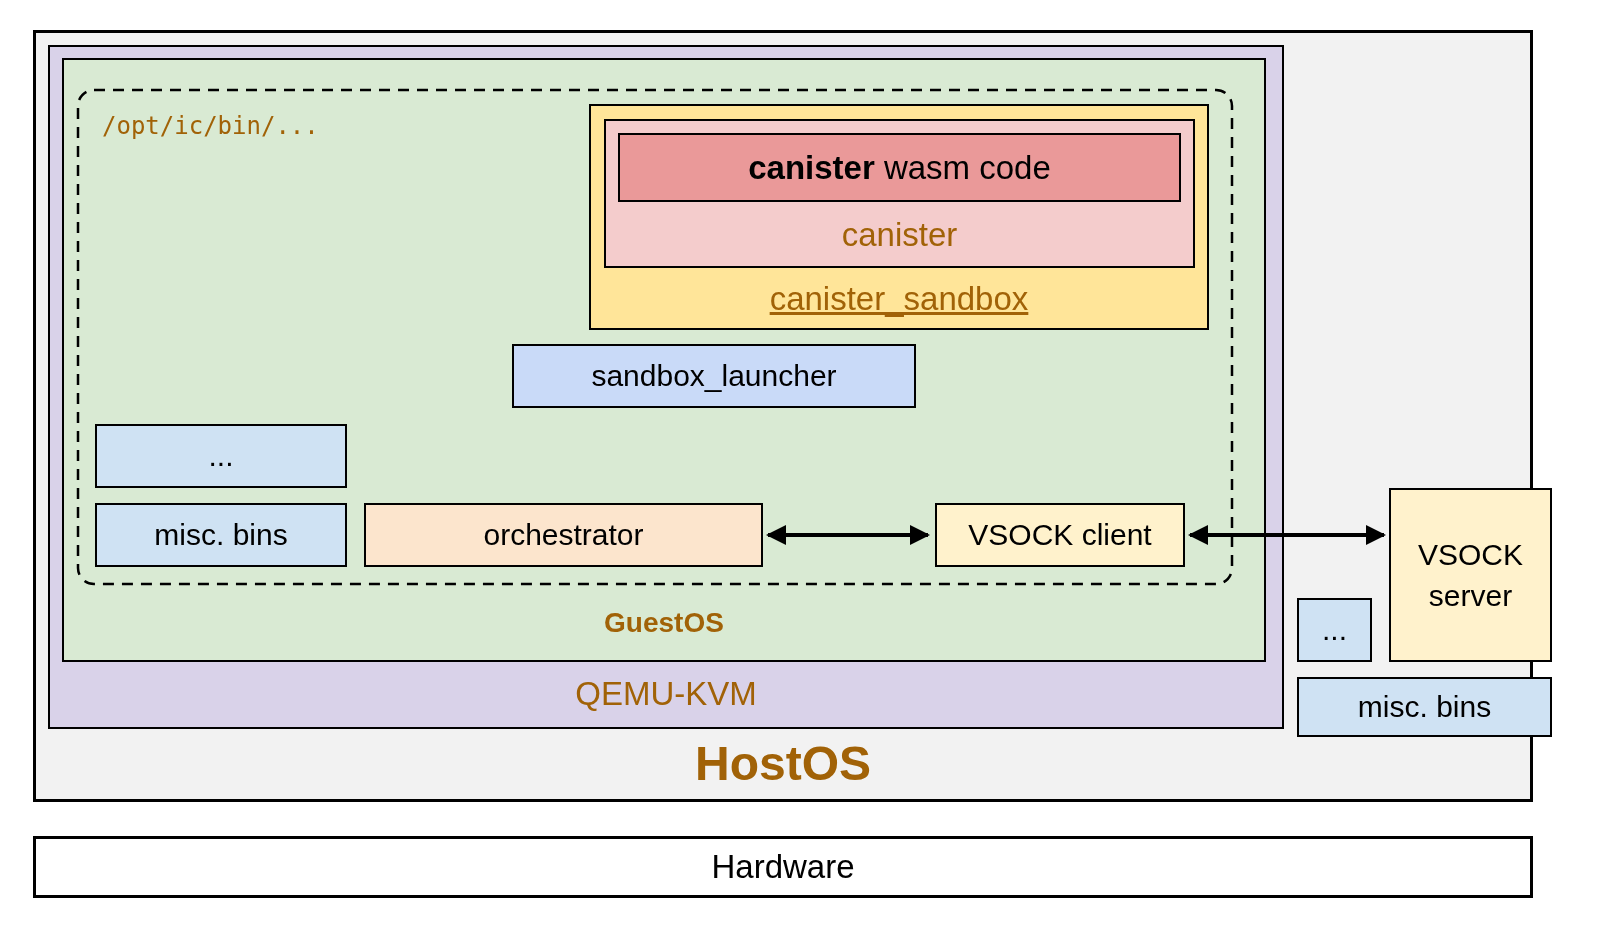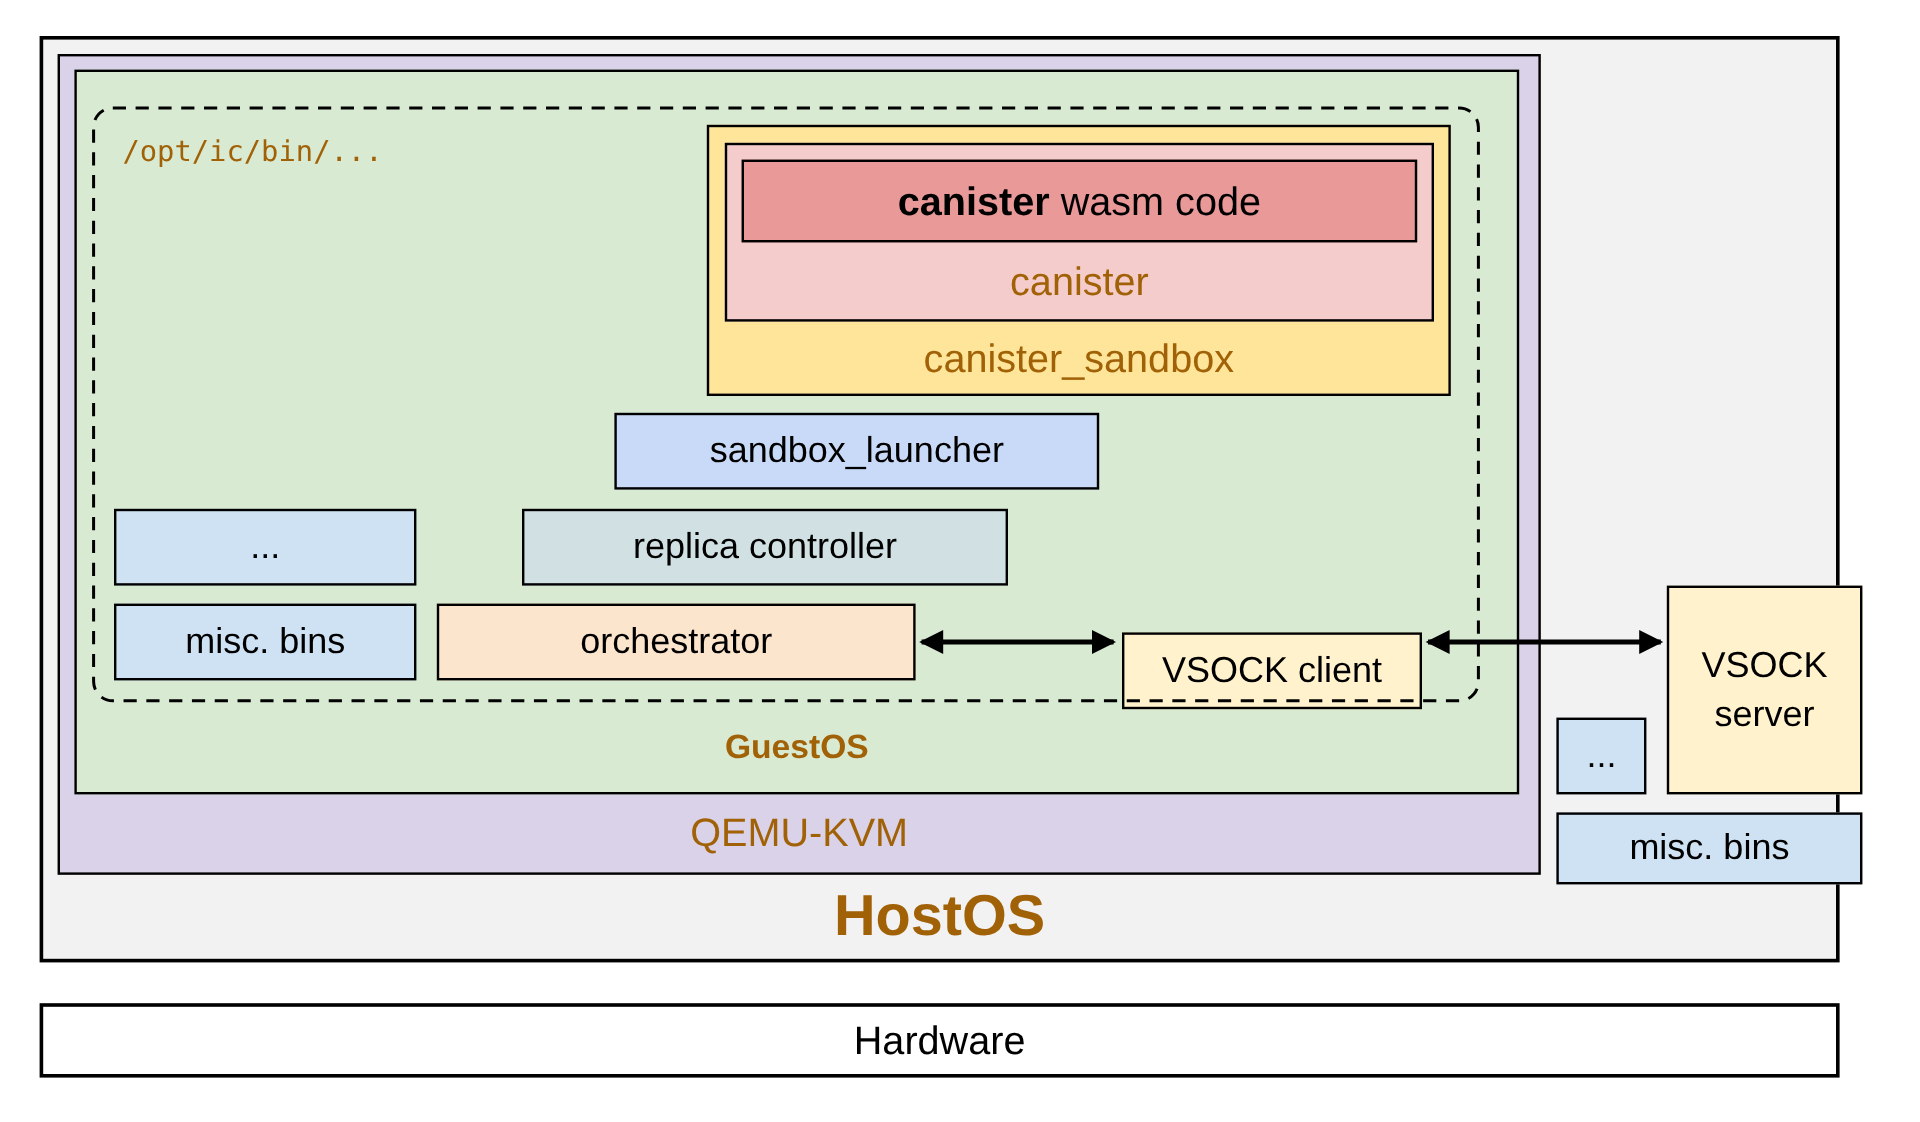--- a/index.html
+++ b/index.html
@@ -34,31 +34,31 @@
     color: #a16207;
   }
   
   #host     { left:33px;  top:30px;  width:1500px; height:772px; background:var(--host-bg);     border-width:3px; }
   #hardware { left:33px;  top:836px; width:1500px; height:62px;  background:var(--hardware-bg); border-width:3px; font-size:33px; }
   #qemu     { left:48px;  top:45px;  width:1236px; height:684px; background:var(--qemu-bg); }
   #guest    { left:62px;  top:58px;  width:1204px; height:604px; background:var(--guest-bg); }
   
   #binpath  { left:102px; top:110px; height:32px; font-family:"DejaVu Sans Mono", monospace; font-size:24px; justify-content:flex-start; }
   #csandbox       { left:589px; top:104px; width:620px; height:226px; background:var(--sandbox-yellow); }
-  #csandbox-label { left:589px; top:268px; width:620px; height:62px;  font-size:33px; }
+  #csandbox-label { left:589px; top:268px; width:620px; height:62px;  font-size:33px;text-decoration:underline; }
   #wasmtime       { left:604px; top:119px; width:591px; height:149px; background:var(--wasmtime-pink); }
   #wasmtime-label { left:604px; top:202px; width:591px; height:66px;  font-size:33px; }
   #cwasm          { left:618px; top:133px; width:563px; height:69px;  background:var(--canister-red); font-size:33px; }
   #cwasm b { font-weight:700; }
   #launcher   { left:512px; top:344px; width:404px; height:64px; background:var(--launcher-blue); }
   #g-ellipsis { left:95px;  top:424px; width:252px; height:64px; background:var(--misc-blue); }
   #replica    { left:435px; top:424px; width:405px; height:64px; background:var(--replica-cyan); }
   #g-misc     { left:95px;  top:503px; width:252px; height:64px; background:var(--misc-blue); }
   #orch       { left:364px; top:503px; width:399px; height:64px; background:var(--orchestrator-peach); }
-  #vclient    { left:935px; top:503px; width:250px; height:64px; background:var(--vsock-cream);margin-top:24px; }
+  #vclient    { left:935px; top:503px; width:250px; height:64px; background:var(--vsock-cream); }
   
   #guest-label { left:62px; top:592px; width:1204px; height:62px; font-weight:700; font-size:28px; }
   #qemu-label  { left:48px; top:664px; width:1236px; height:60px; font-size:33px; }
   #host-label  { left:33px; top:732px; width:1500px; height:62px; font-weight:700; font-size:48px; }
   
   #vserver    { left:1389px; top:488px; width:163px; height:174px; background:var(--vsock-cream); text-align:center; line-height:1.38; }
   #h-ellipsis { left:1297px; top:598px; width:75px;  height:64px;  background:var(--misc-blue); }
   #h-misc     { left:1297px; top:677px; width:255px; height:60px;  background:var(--misc-blue); }
   
   #strokes { position:absolute; left:0; top:0; width:1600px; height:935px; pointer-events:none; }
@@ -88,23 +88,20 @@
   </div>
 
   <div class="box" id="launcher">
     <span>sandbox_launcher</span>
   </div>
 
   <div class="box" id="g-ellipsis">
     <span>...</span>
   </div>
 
-  <div class="box" id="replica">
-    <span>replica controller</span>
-  </div>
 
   <div class="box" id="g-misc">
     <span>misc. bins</span>
   </div>
 
   <div class="box" id="orch">
     <span>orchestrator</span>
   </div>
 
   <div class="box" id="vclient">

